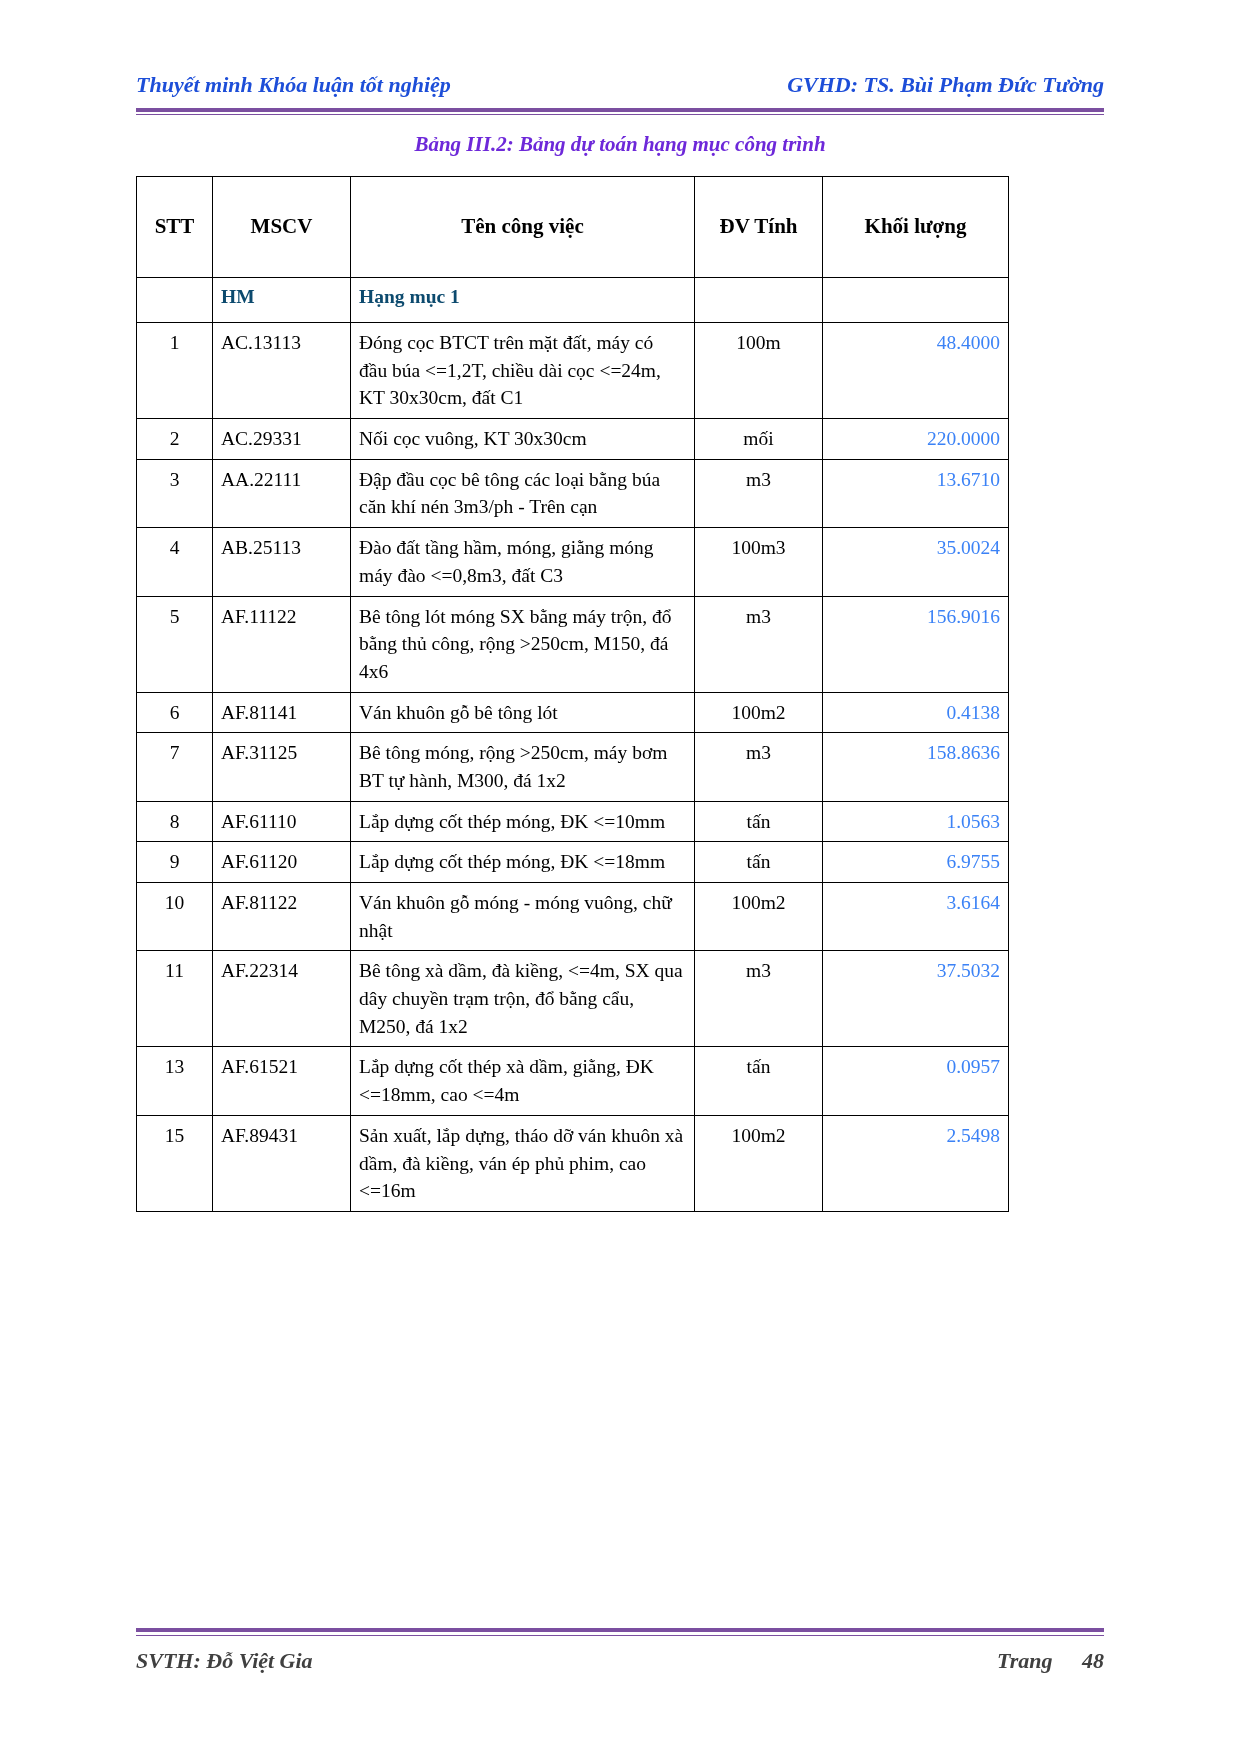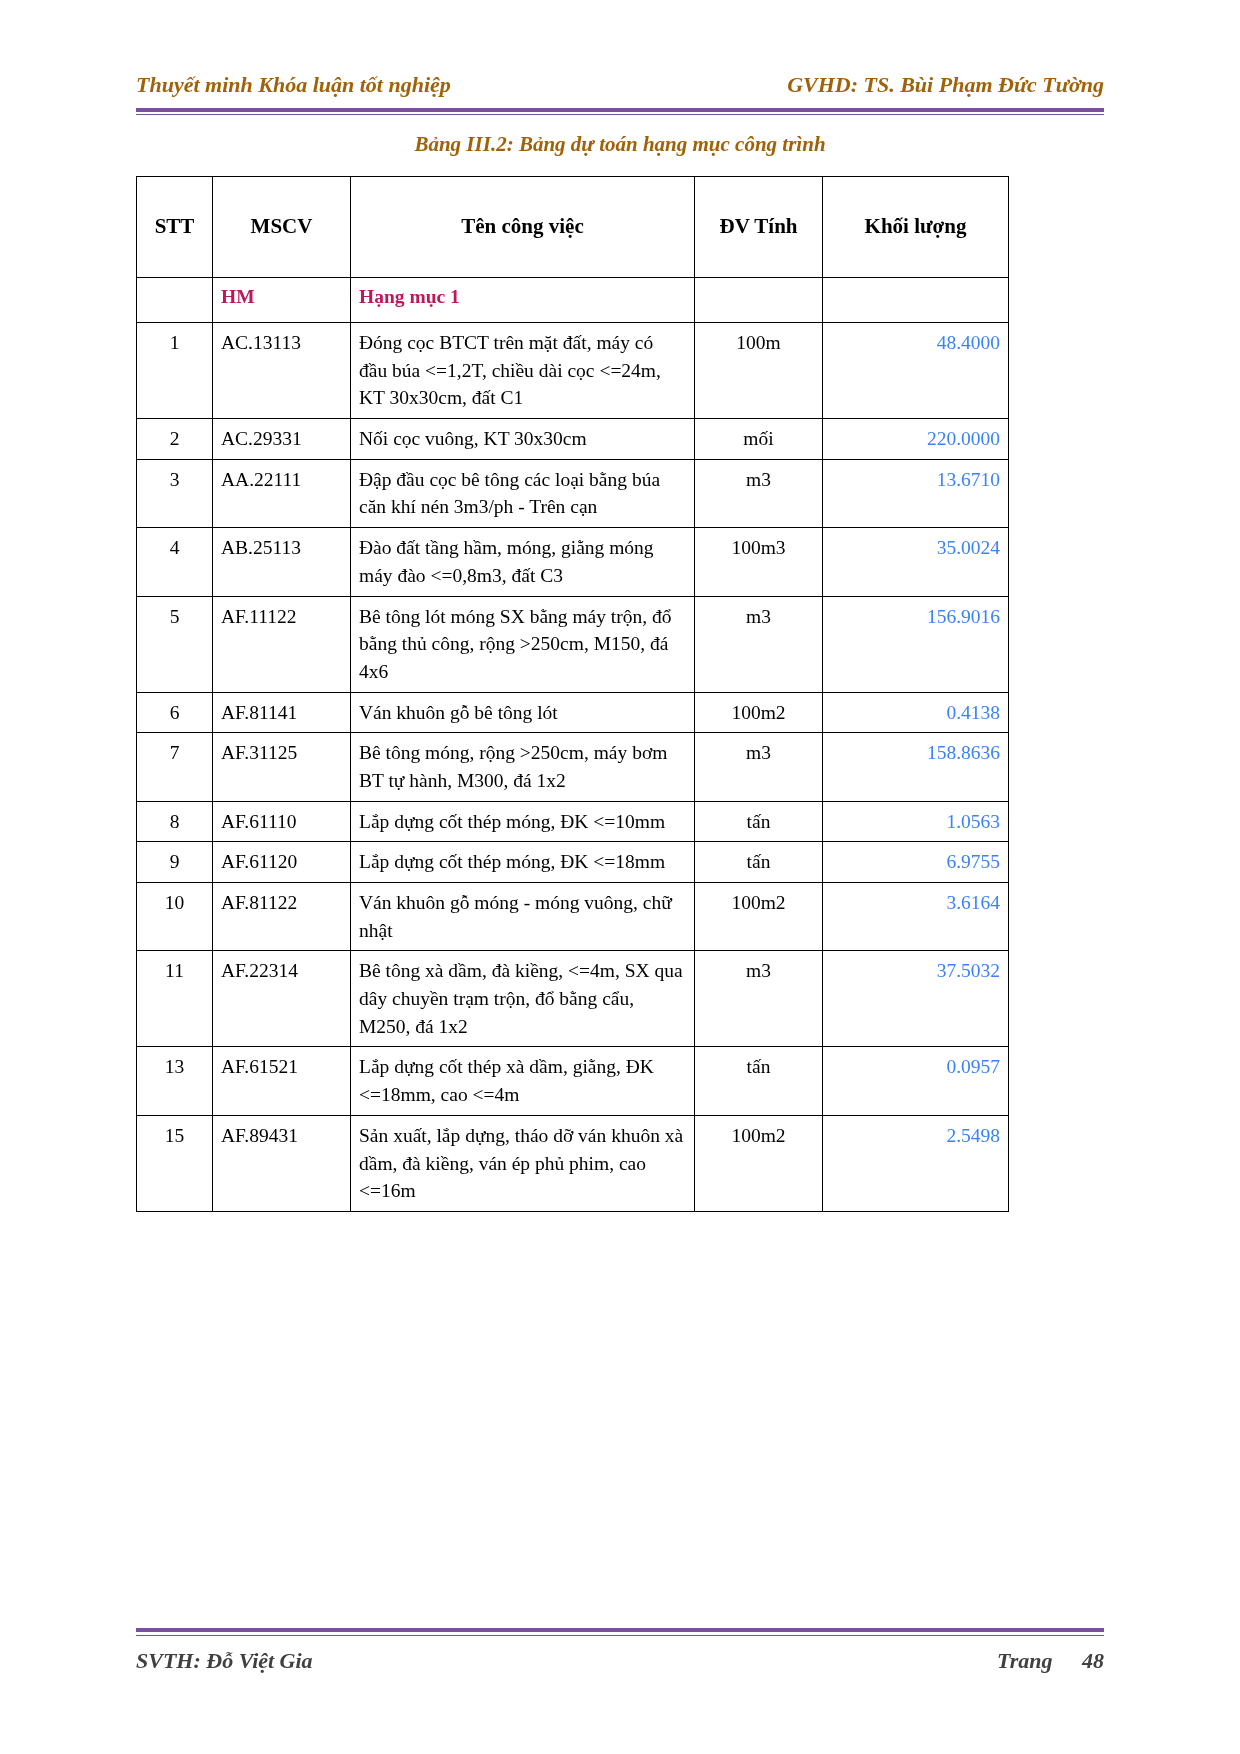--- a/index.html
+++ b/index.html
@@ -22,21 +22,21 @@
     position: absolute;
     left: 136px;
     top: 72px;
     width: 968px;
     display: flex;
     justify-content: space-between;
     align-items: flex-end;
     font-style: italic;
     font-weight: bold;
     font-size: 22px;
-    color: #a16207;
+    color: #1d4ed8;
   }
   .header-left { white-space: nowrap; }
   .header-right { white-space: nowrap; }
   .header-rule {
     position: absolute;
     left: 136px;
     top: 108px;
     width: 968px;
     height: 4px;
     background: #7b4fa0;
@@ -53,21 +53,21 @@
   
   .caption {
     position: absolute;
     left: 0;
     top: 132px;
     width: 1240px;
     text-align: center;
     font-style: italic;
     font-weight: bold;
     font-size: 21px;
-    color: #a16207;
+    color: #6d28d9;
     font-family: Liberation Serif, serif;
   }
 
   
   .table-wrap {
     position: absolute;
     left: 136px;
     top: 176px;
     width: 872px;
   }
@@ -99,21 +99,21 @@
   col.c-kl   { width: 186px; }
 
   td.stt  { text-align: center; }
   td.ms   { text-align: left; }
   td.name { text-align: left; }
   td.dv   { text-align: center; }
   td.kl   { text-align: right; color: #3b82f6; white-space: nowrap; }
 
   tr.group td {
     font-weight: bold;
-    color: #be185d;
+    color: #0c4a6e;
     height: 34px;
     padding-top: 5px;
     padding-bottom: 5px;
   }
   tr.group td.stt, tr.group td.dv, tr.group td.kl { color: #1810cf; }
 
   
   .footer-rule {
     position: absolute;
     left: 136px;

